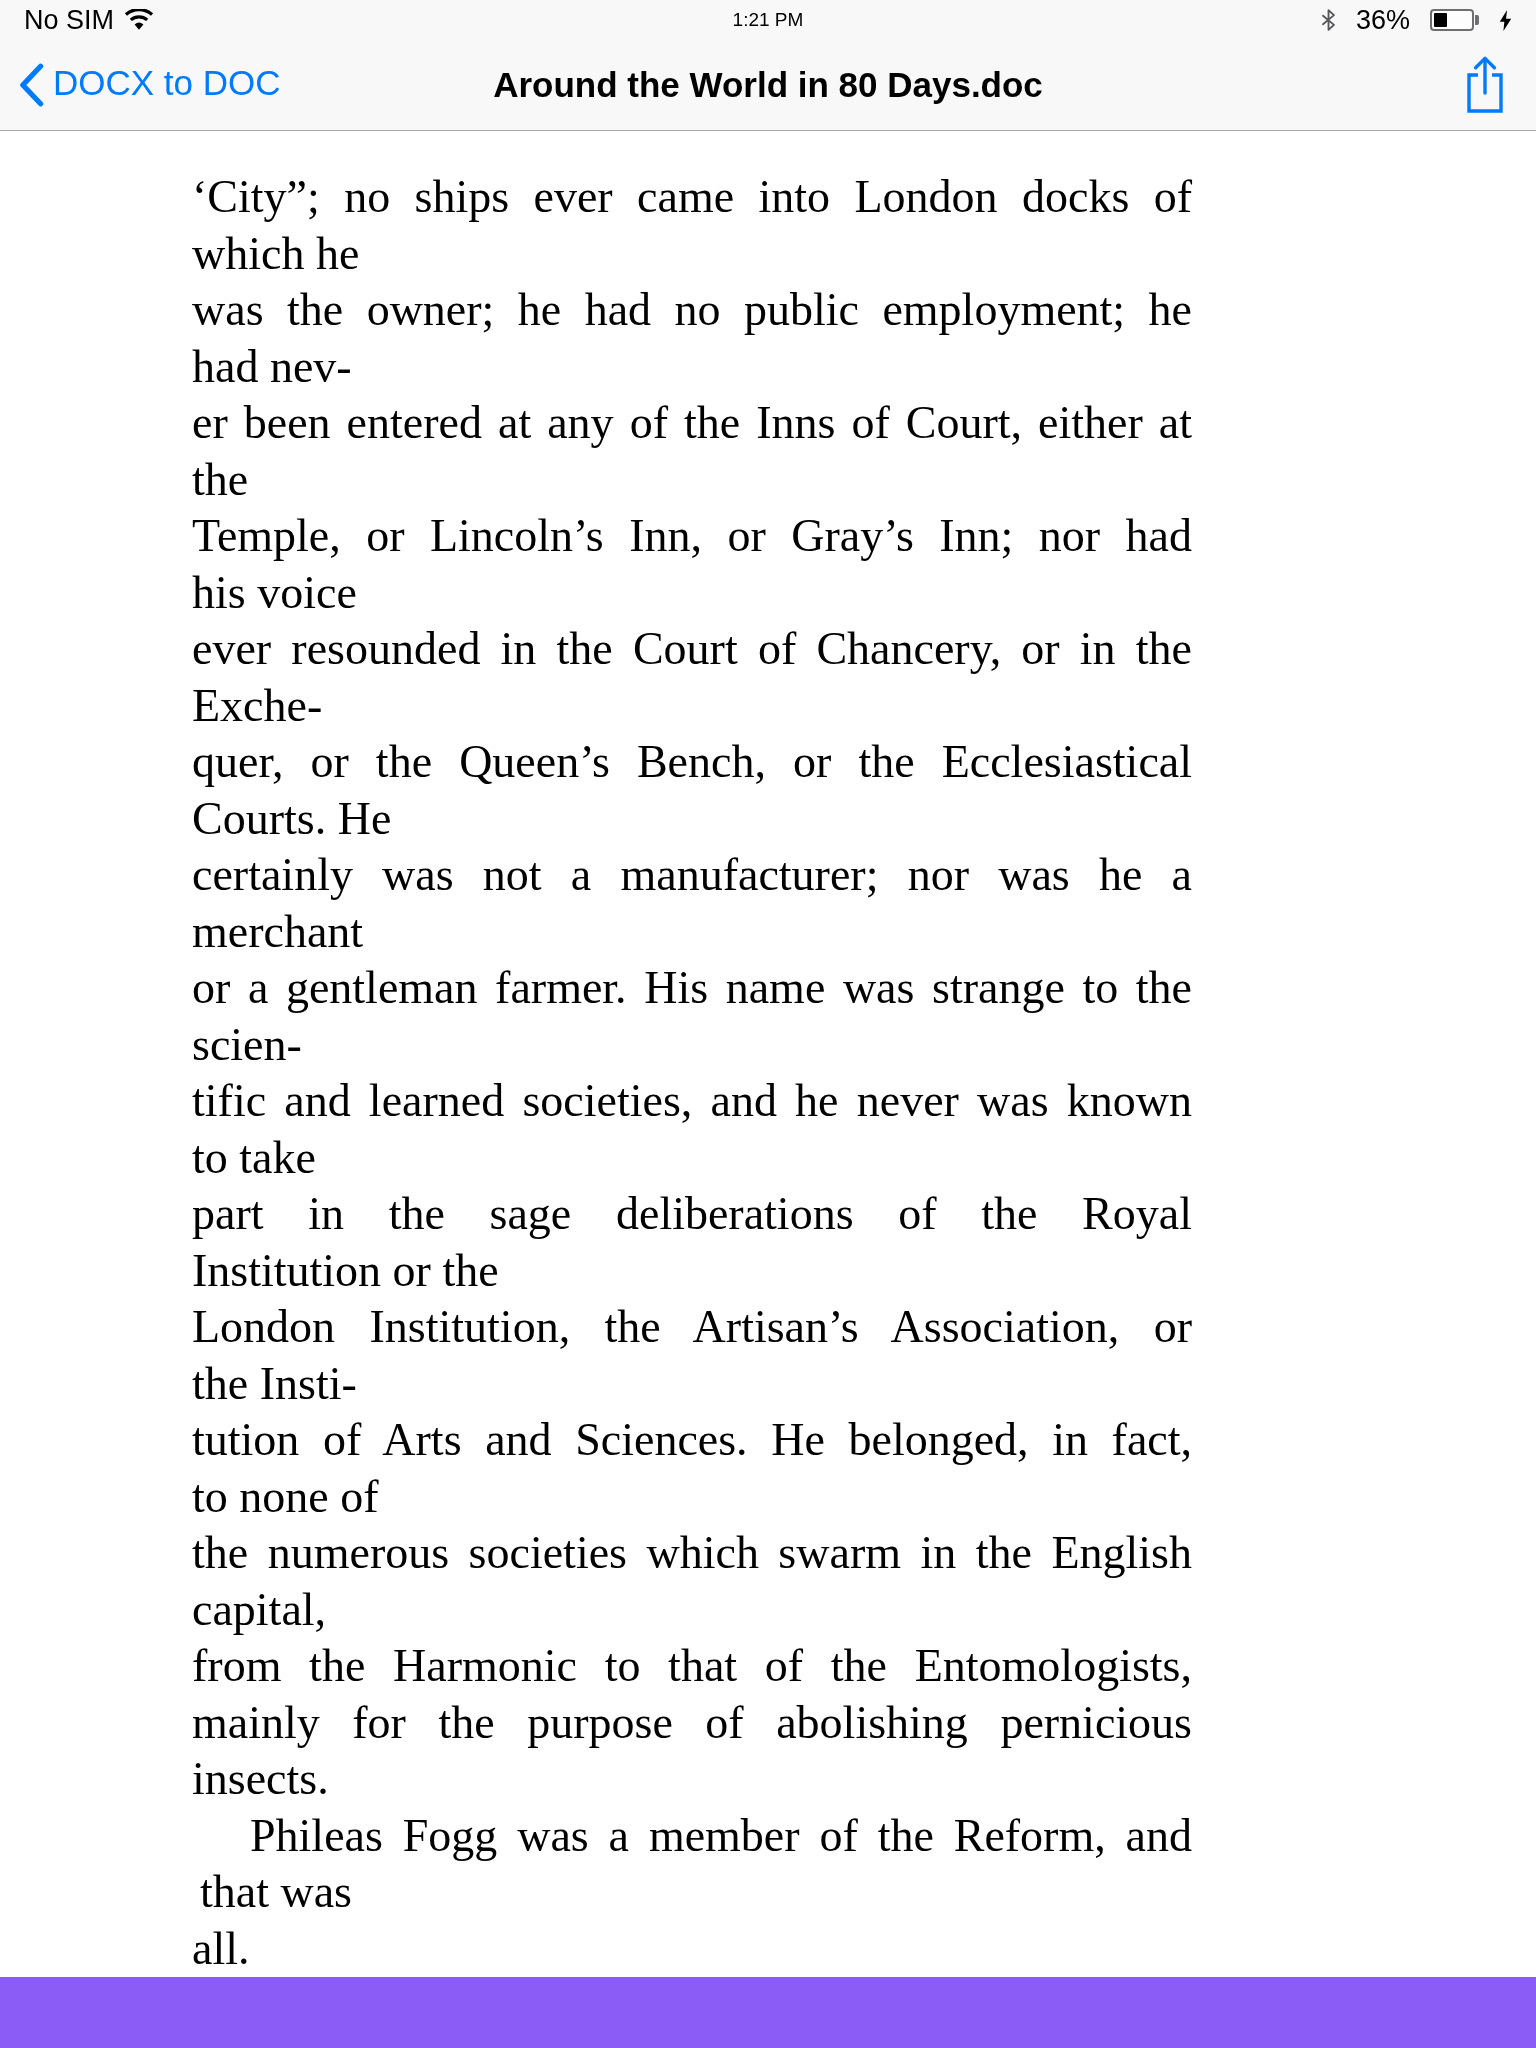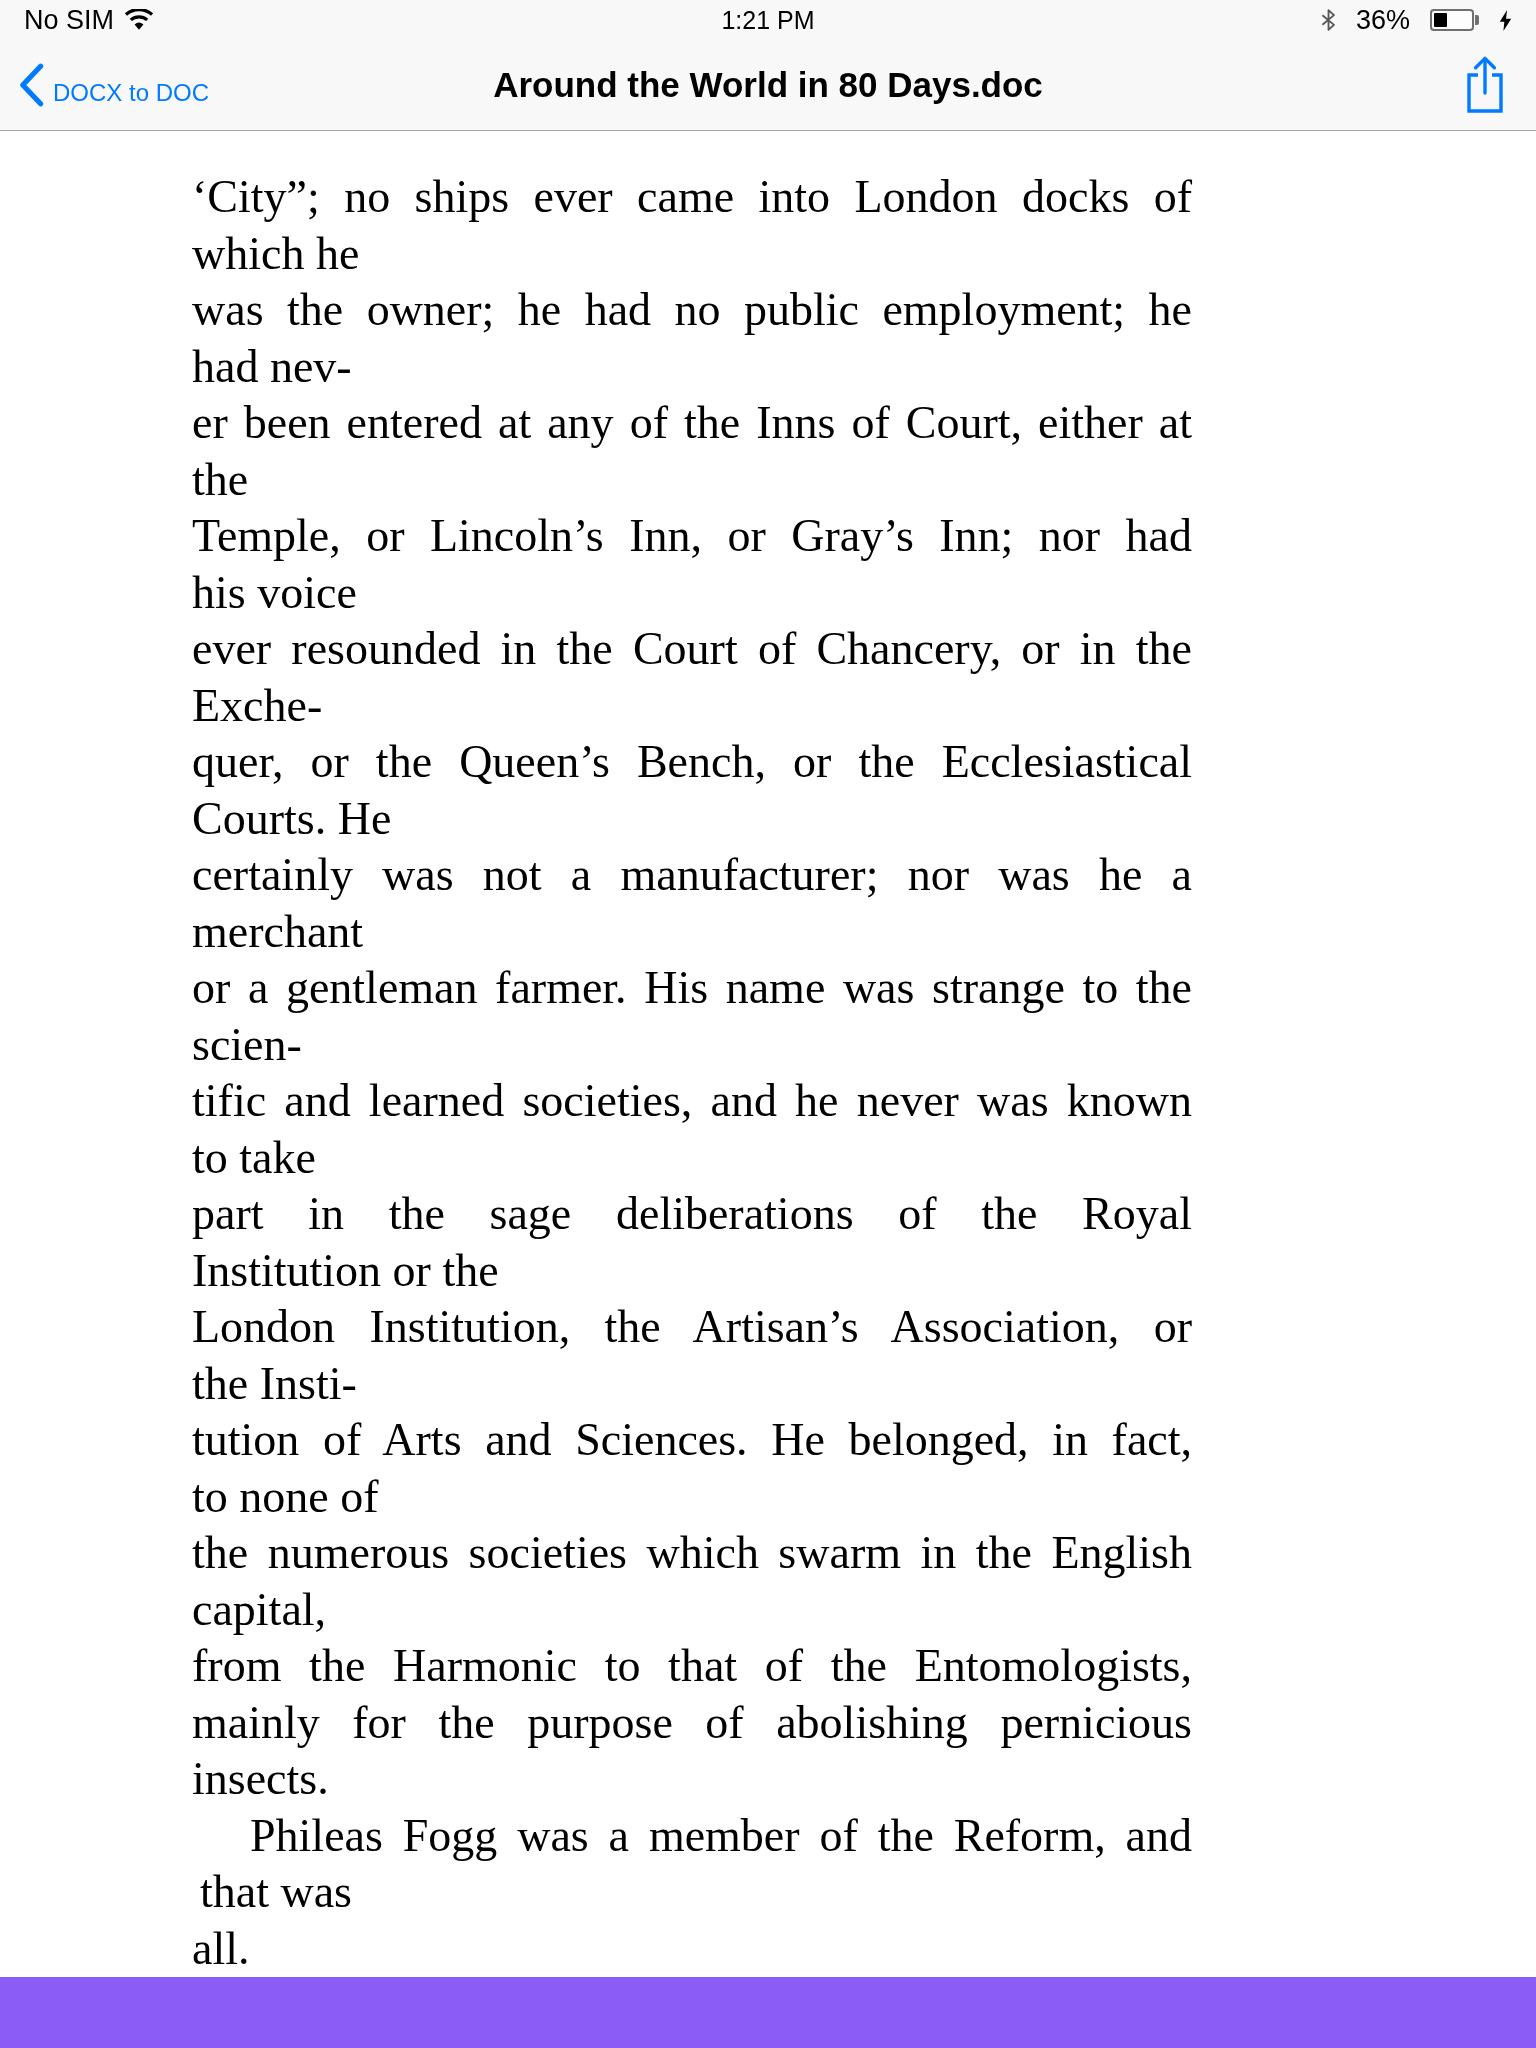--- a/index.html
+++ b/index.html
@@ -14,31 +14,31 @@
     background:#ffffff;color:var(--ink);
     font-family:"Liberation Sans", sans-serif;
     -webkit-font-smoothing:antialiased;
   }
   .screen{position:relative;width:1536px;height:2048px;overflow:hidden;background:#8b5cf6;}
 
   
   .chrome{position:relative;background:var(--bar-bg);border-bottom:1px solid var(--bar-border);}
   .status-bar{height:40px;position:relative;display:flex;align-items:center;padding:0 24px;font-size:27px;}
   .status-left{display:flex;align-items:center;gap:10px;z-index:2;}
-  .status-center{position:absolute;left:0;right:0;top:0;height:40px;display:flex;align-items:center;justify-content:center;font-size:25px;z-index:1;}
+  .status-center{position:absolute;left:0;right:0;top:0;height:40px;display:flex;align-items:center;justify-content:center;font-size:19px;z-index:1;}
   .status-right{margin-left:auto;display:flex;align-items:center;gap:20px;z-index:2;}
 
   .battery{display:flex;align-items:center;}
   .battery-body{display:block;width:44px;height:22px;border:2px solid #6f6f73;border-radius:4px;padding:2px;box-sizing:border-box;background:#fdfdfd;}
   .battery-fill{display:block;height:100%;background:#000;border-radius:1px;width:36%;}
   .battery-cap{width:4px;height:10px;background:#6f6f73;border-radius:0 2px 2px 0;margin-left:1px;}
 
   .nav-bar{height:90px;position:relative;display:flex;align-items:center;}
   .nav-title{position:absolute;left:0;right:0;text-align:center;font-size:35px;font-weight:bold;color:#000;z-index:1;}
-  .back-button{position:absolute;left:18px;display:flex;align-items:flex-end;gap:9px;color:var(--accent);font-size:24px;cursor:pointer;z-index:2;}
+  .back-button{position:absolute;left:18px;display:flex;align-items:flex-start;gap:9px;color:var(--accent);font-size:35px;cursor:pointer;z-index:2;}
   .share-button{position:absolute;right:28px;top:15px;color:var(--accent);cursor:pointer;z-index:2;line-height:0;}
 
   
   .content{padding:38px 0 0 192px;background:#fff;}
   .line{
     width:1000px;
     font-family:"Liberation Serif", serif;
     font-size:46px;
     line-height:56.5px;
     color:#000;

